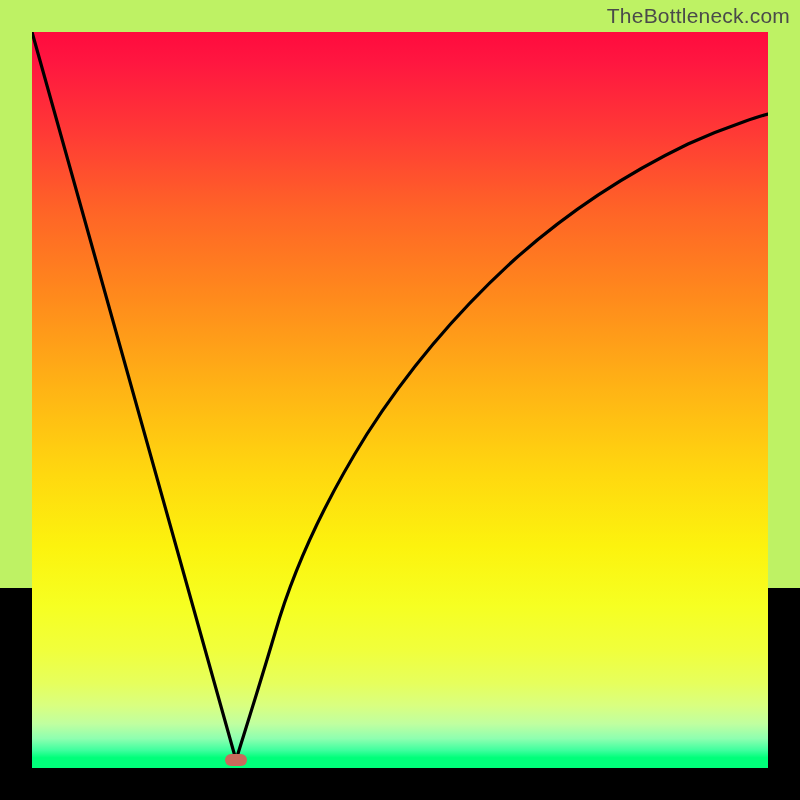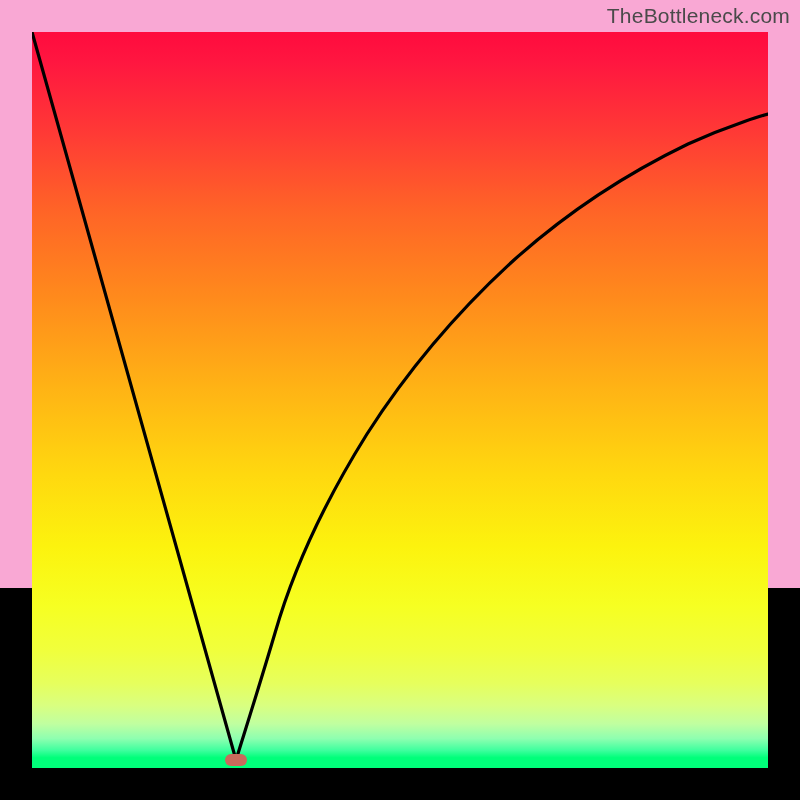--- a/index.html
+++ b/index.html
@@ -10,21 +10,21 @@
     background: #000;
     overflow: hidden;
     font-family: Arial, Helvetica, sans-serif;
   }
   .frame {
     position: absolute;
     top: 0;
     left: 0;
     width: 800px;
     height: 588px;
-    background: #f9a8d4;
+    background: #bef264;
   }
   .plot {
     position: absolute;
     top: 32px;
     left: 32px;
     width: 736px;
     height: 736px;
     overflow: hidden;
   }
   .gradient {

